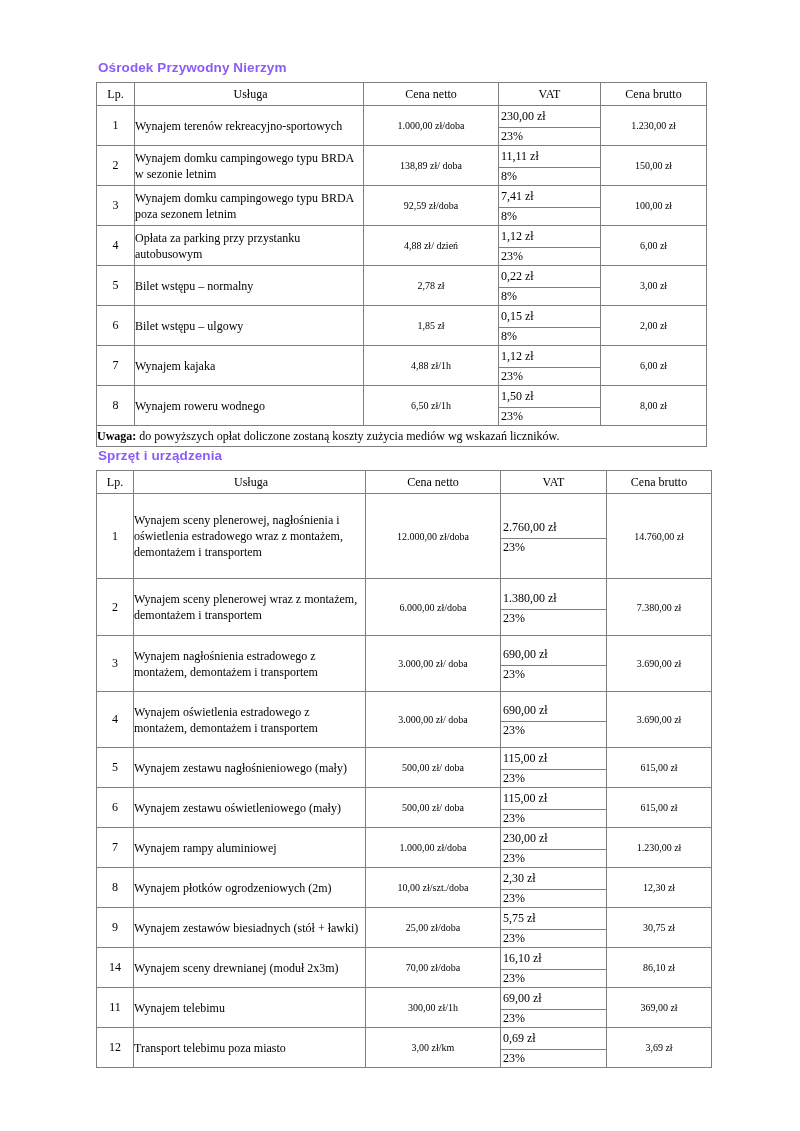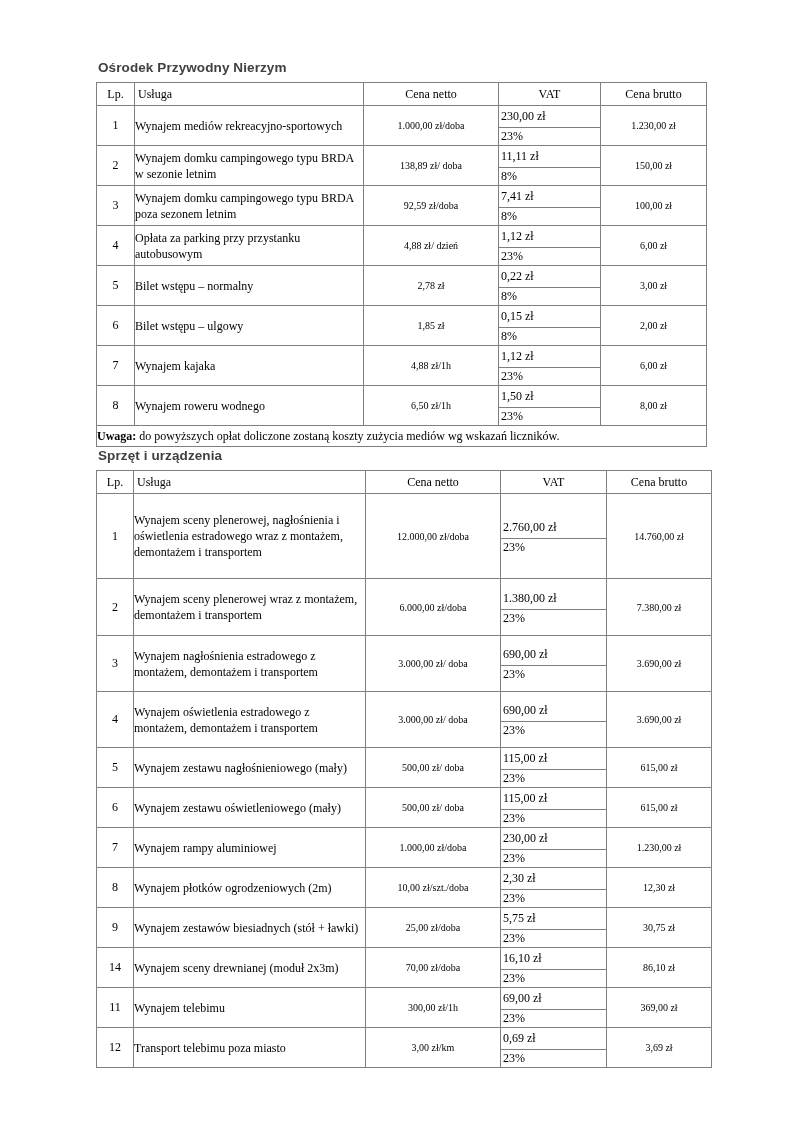--- a/index.html
+++ b/index.html
@@ -29,21 +29,21 @@
   }
   .section-1 { top: 60px; width: 610px; }
   .section-2 { top: 448px; width: 615px; }
 
   .section-title {
     font-size: 13.5px;
     font-weight: bold;
     letter-spacing: 0.1px;
     margin: 0 0 6px 2px;
     line-height: 16px;
-    color: #404040;
+    color: #8b5cf6;
   }
 
   table.price-table {
     border-collapse: collapse;
     table-layout: fixed;
     width: 100%;
     font-size: 12px;
     line-height: 15px;
     font-family: Liberation Serif, serif;
   }
@@ -57,21 +57,21 @@
   }
 
   
   .hdr td {
     text-align: center;
     height: 22px;
     padding: 2px 4px;
     font-size: 12px;
   }
   .hdr td.lp-h { text-align: center; }
-  .hdr td.usluga-h { text-align: left; padding-left: 3px; }
+  .hdr td.usluga-h { text-align: center; padding-left: 3px; }
 
   
   td.lp {
     text-align: center;
     font-size: 12px;
   }
   td.usluga {
     text-align: left;
     padding: 4px 6px 4px 7px;
     font-size: 12px;
@@ -150,21 +150,21 @@
         <tr class="hdr">
           <td class="lp-h">Lp.</td>
           <td class="usluga-h">Usługa</td>
           <td>Cena netto</td>
           <td>VAT</td>
           <td>Cena brutto</td>
         </tr>
 
         <tr class="data-row">
           <td class="lp">1</td>
-          <td class="usluga">Wynajem mediów rekreacyjno-sportowych</td>
+          <td class="usluga">Wynajem terenów rekreacyjno-sportowych</td>
           <td class="netto">1.000,00 zł/doba</td>
           <td class="vat">
             <table class="vat-inner">
                 <tbody>
               <tr>
                     <td class="vat-amount vat-amount-fixed">230,00 zł</td>
                   </tr>
               <tr>
                     <td class="vat-rate">23%</td>
                   </tr>

